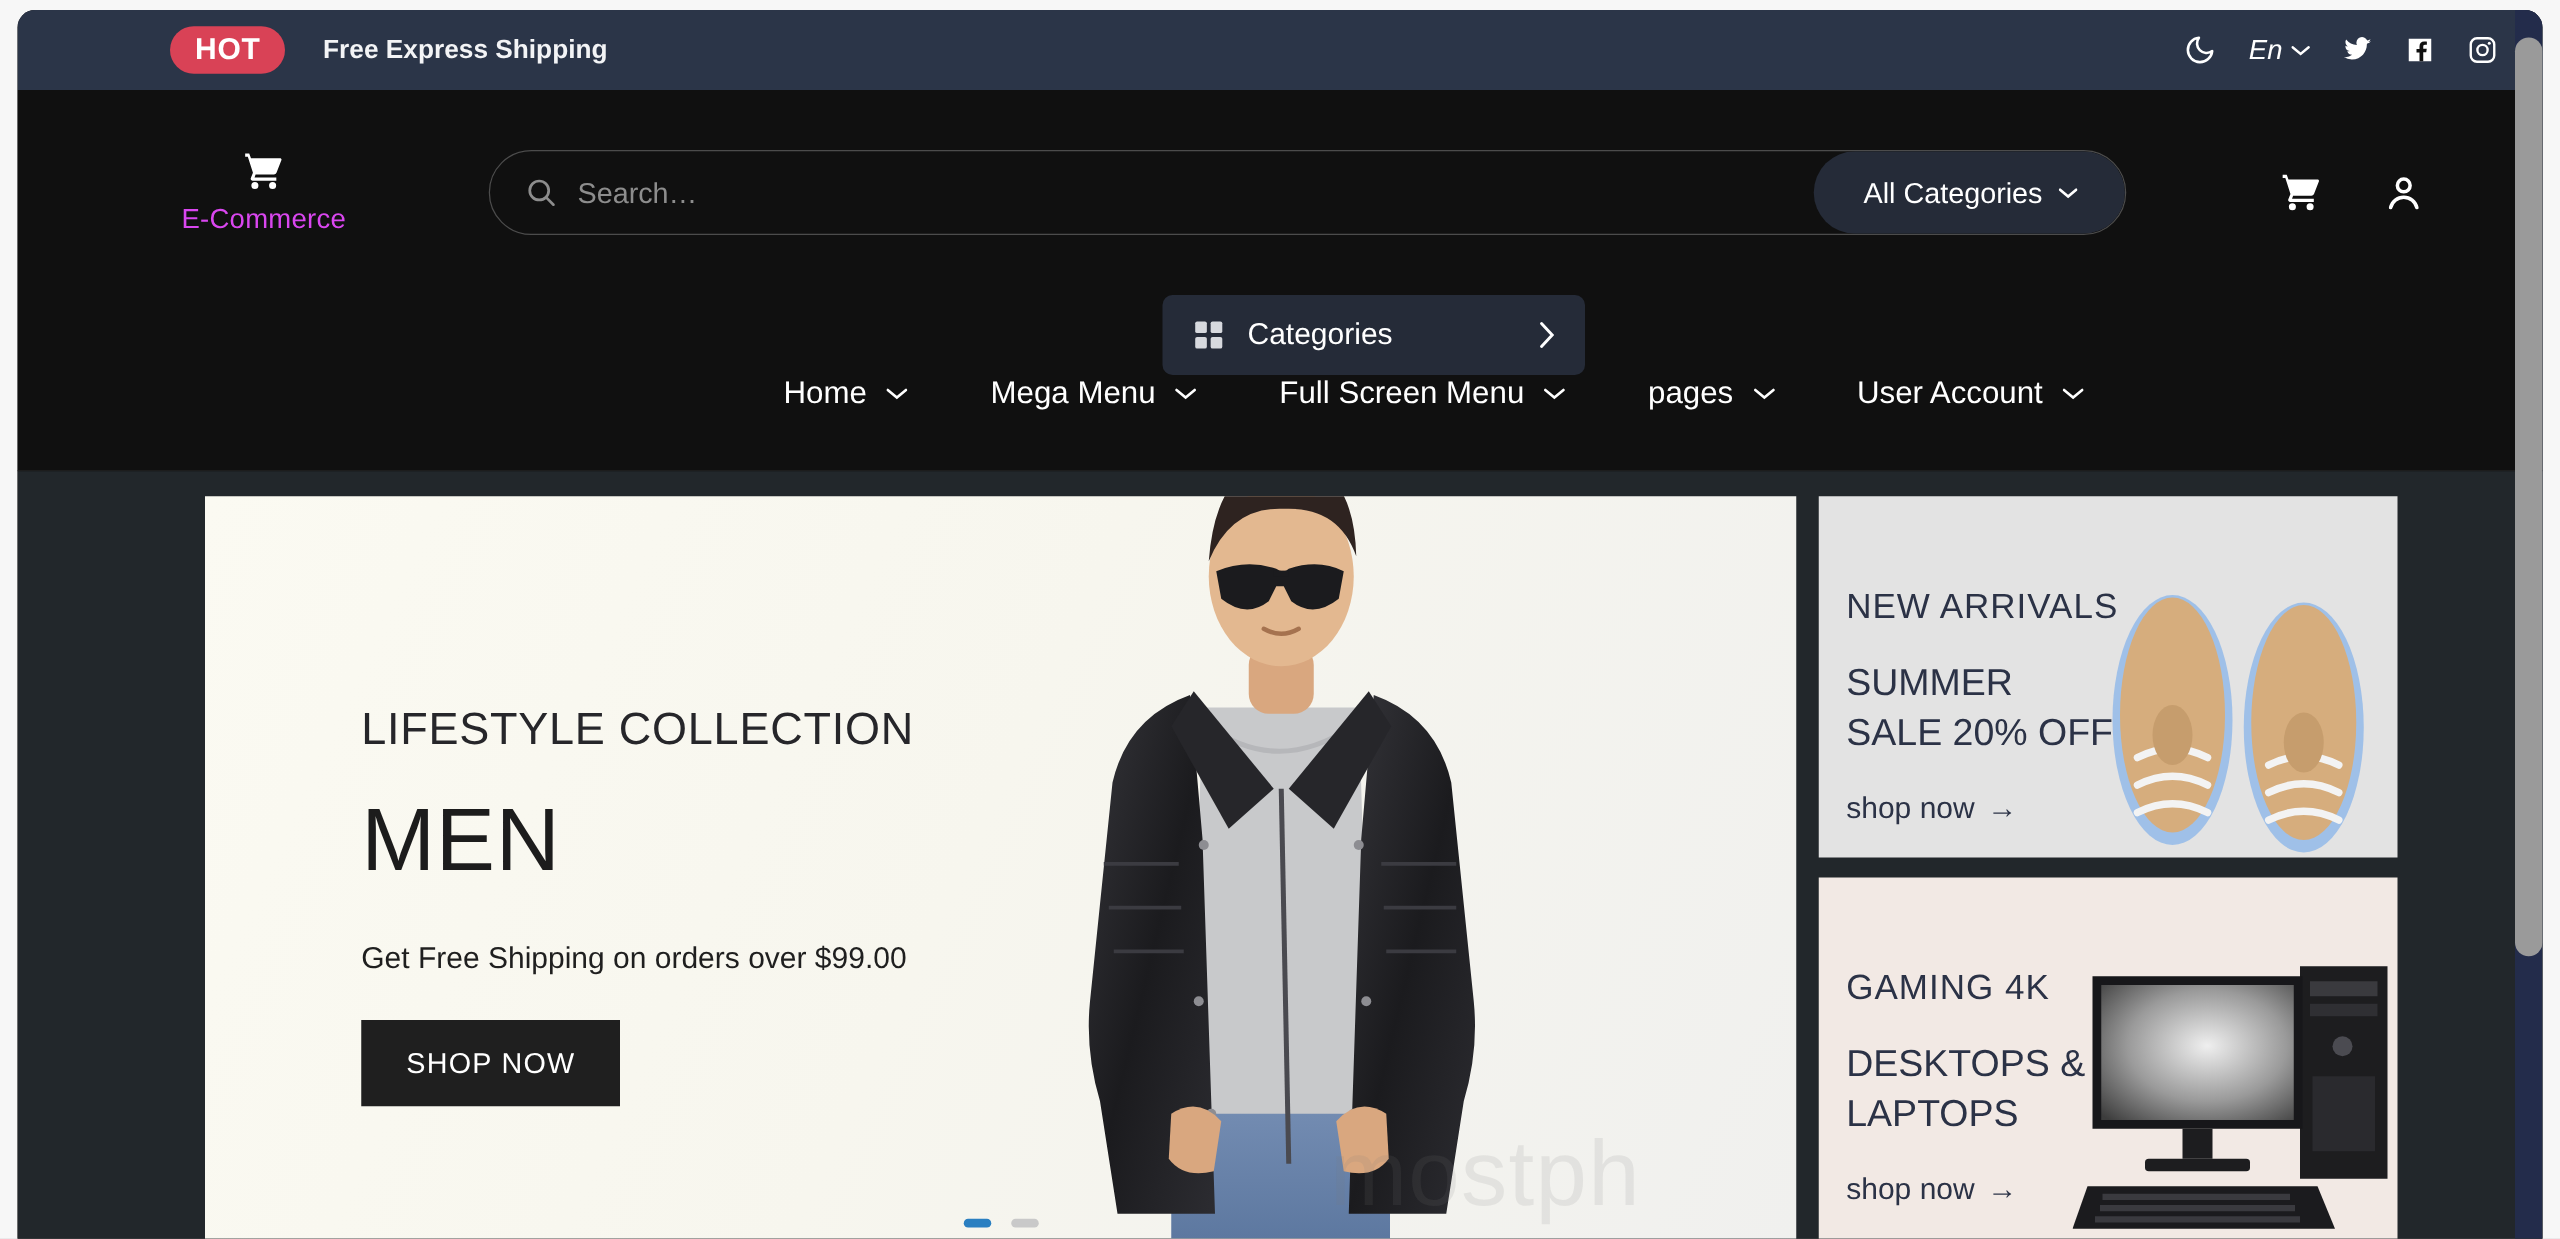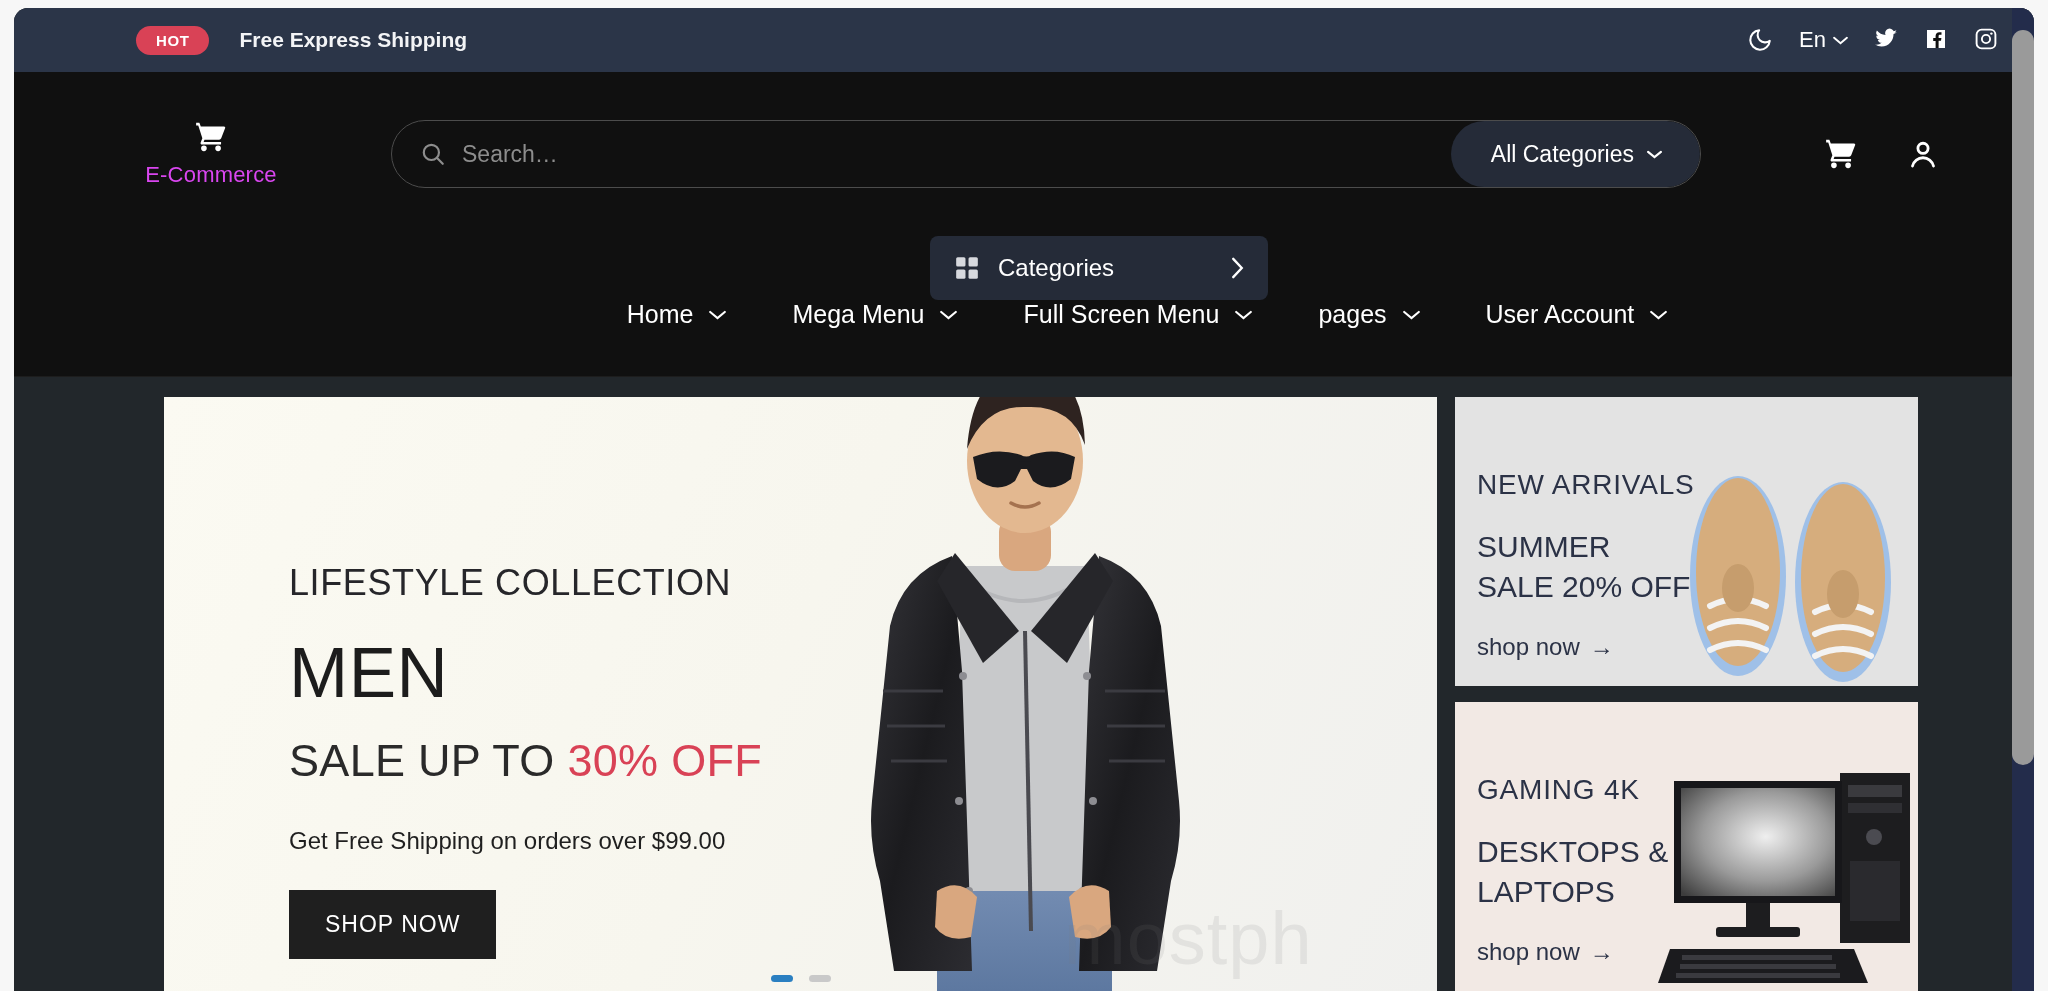--- a/index.html
+++ b/index.html
@@ -23,37 +23,39 @@
     height: 64px;
     background: #2b3548;
     display: flex;
     align-items: center;
     padding: 0 36px 0 122px;
     color: #ffffff;
   }
   .hot-badge {
     background: #d94256;
     color: #fff;
-    font-size: 15px;
+    font-size: 24px;
     font-weight: bold;
     letter-spacing: 0.6px;
     padding: 7px 20px;
     border-radius: 20px;
     line-height: 1;
   }
   .topbar-msg {
     margin-left: 30px;
     font-size: 21px;
     color: #f3f4f6;
     font-weight: bold;
   }
   .topbar-right {
     margin-left: auto;
     display: flex;
+    align-items: center;
     gap: 26px;
+    font-style: italic;
   }
   .moon { width: 26px; height: 26px; display: block; }
   .lang {
     display: flex; align-items: center; gap: 7px;
     font-size: 22px; color: #fff;
   }
   .chev-sm { width: 15px; height: 9px; display:block; }
   .soc { width: 24px; height: 24px; display: block; }
 
   
@@ -370,23 +372,20 @@
       </div>
     </div>
   </div>
 
   <div class="main">
 
     <div class="hero">
       <div class="hero-copy">
         <div class="hero-kicker">LIFESTYLE COLLECTION</div>
         <div class="hero-title">MEN</div>
-        <div class="hero-sale">
-          <span>SALE UP TO </span><em>30% OFF</em>
-        </div>
         <div class="hero-sub">Get Free Shipping on orders over $99.00</div>
         <button class="shopnow">SHOP NOW</button>
       </div>
 
       <svg class="model" viewBox="0 0 470 660">
         <defs>
           <linearGradient id="jeans" x1="0" y1="0" x2="0" y2="1">
             <stop offset="0" stop-color="#7b93b8"></stop>
               <stop offset="1" stop-color="#5d78a0"></stop>
           </linearGradient>

